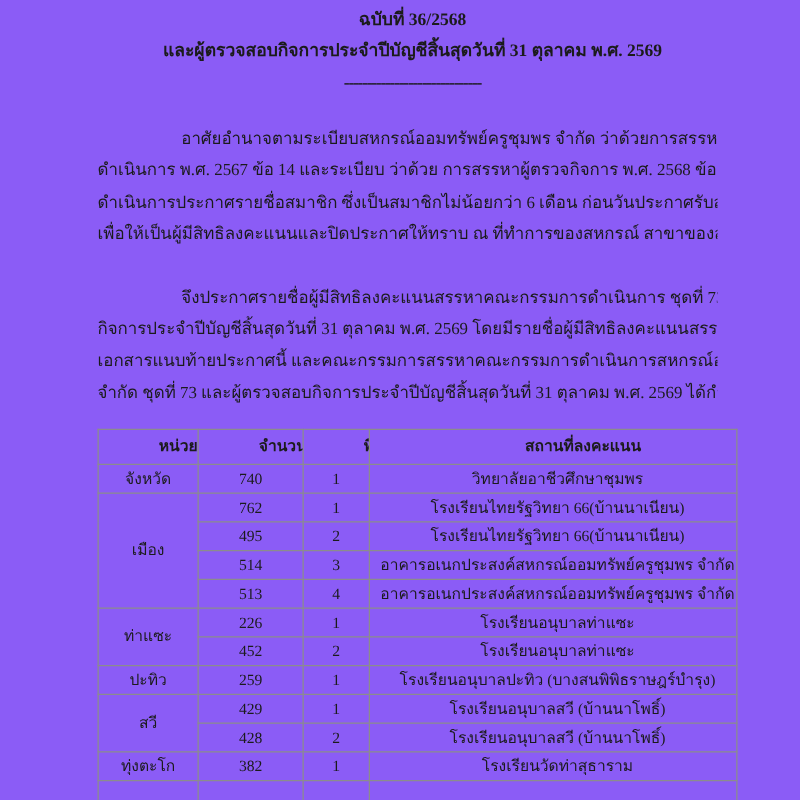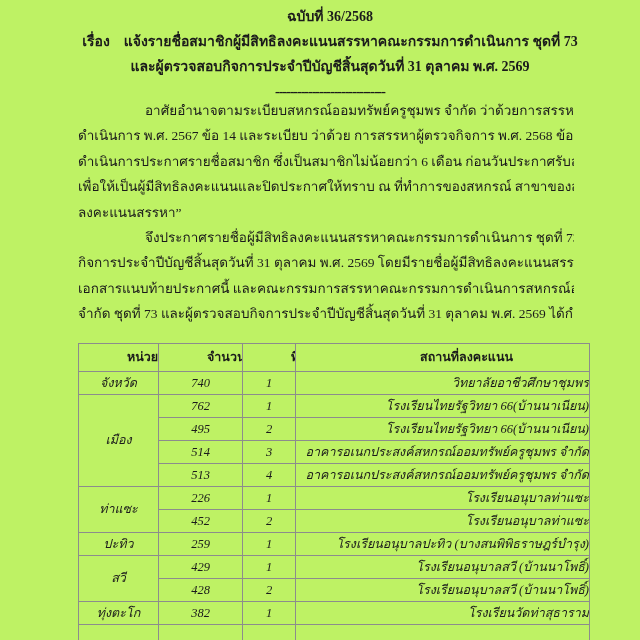--- a/index.html
+++ b/index.html
@@ -1,21 +1,21 @@
 <!DOCTYPE html>
 <html><head>
 <meta charset="utf-8">
 <style>
   html, body { margin: 0; padding: 0; background: #ffffff; }
   .page {
     position: relative;
     width: 640px;
     height: 640px;
     overflow: hidden;
-    background: #bef264;
+    background: #8b5cf6;
     font-family: "Liberation Serif", "DejaVu Serif", serif;
     color: #1b1b1b;
   }
   .doc-header {
     position: absolute;
     left: 30px;
     top: 4px;
     width: 600px;
     text-align: center;
     font-weight: bold;
@@ -56,45 +56,43 @@
   table.polling th, table.polling td {
     border: 1px solid #8c8c8c;
     text-align: center;
     vertical-align: middle;
     padding: 0;
     line-height: 15px;
     overflow: hidden;
     white-space: nowrap;
   }
   table.polling th { height: 27px; font-weight: bold; font-size: 12.5px; padding-left: 48px; }
-  table.polling td { height: 22px; font-weight: normal; font-style: italic; }
-  table.polling td.place-cell { text-align: right; padding-left: 7px; }
+  table.polling td { height: 22px; font-weight: normal; }
+  table.polling td.place-cell { text-align: center; padding-left: 7px; }
   .col-unit { width: 80px; }
   .col-members { width: 84px; }
   .col-station { width: 53px; }
   .col-place { width: 294px; }
 </style>
 </head>
 <body>
 
 <div class="page">
 
   <div class="doc-header">
     <div class="hline">ฉบับที่ 36/2568</div>
-    <div class="hline"><span class="subject-prefix">เรื่อง</span><span>แจ้งรายชื่อสมาชิกผู้มีสิทธิลงคะแนนสรรหาคณะกรรมการดำเนินการ ชุดที่ 73</span></div>
     <div class="hline">และผู้ตรวจสอบกิจการประจำปีบัญชีสิ้นสุดวันที่ 31 ตุลาคม พ.ศ. 2569</div>
     <div class="divider-line">------------------------------</div>
   </div>
 
   <div class="para" id="para1">
     <div class="pline indent">อาศัยอำนาจตามระเบียบสหกรณ์ออมทรัพย์ครูชุมพร จำกัด ว่าด้วยการสรรหาคณะกรรมการ</div>
     <div class="pline">ดำเนินการ พ.ศ. 2567 ข้อ 14 และระเบียบ ว่าด้วย การสรรหาผู้ตรวจกิจการ พ.ศ. 2568 ข้อ 11 “ให้คณะกรรมการ</div>
     <div class="pline">ดำเนินการประกาศรายชื่อสมาชิก ซึ่งเป็นสมาชิกไม่น้อยกว่า 6 เดือน ก่อนวันประกาศรับสมัครผู้เข้ารับการสรรหา</div>
     <div class="pline">เพื่อให้เป็นผู้มีสิทธิลงคะแนนและปิดประกาศให้ทราบ ณ ที่ทำการของสหกรณ์ สาขาของสหกรณ์ และที่</div>
-    <div class="pline">ลงคะแนนสรรหา”</div>
   </div>
 
   <div class="para" id="para2">
     <div class="pline indent">จึงประกาศรายชื่อผู้มีสิทธิลงคะแนนสรรหาคณะกรรมการดำเนินการ ชุดที่ 73 และผู้ตรวจสอบ</div>
     <div class="pline">กิจการประจำปีบัญชีสิ้นสุดวันที่ 31 ตุลาคม พ.ศ. 2569 โดยมีรายชื่อผู้มีสิทธิลงคะแนนสรรหาฯ ตาม</div>
     <div class="pline">เอกสารแนบท้ายประกาศนี้ และคณะกรรมการสรรหาคณะกรรมการดำเนินการสหกรณ์ออมทรัพย์ครูชุมพร</div>
     <div class="pline">จำกัด ชุดที่ 73 และผู้ตรวจสอบกิจการประจำปีบัญชีสิ้นสุดวันที่ 31 ตุลาคม พ.ศ. 2569 ได้กำหนดสถานที่</div>
   </div>
 
   <div class="polling-table-wrap">

